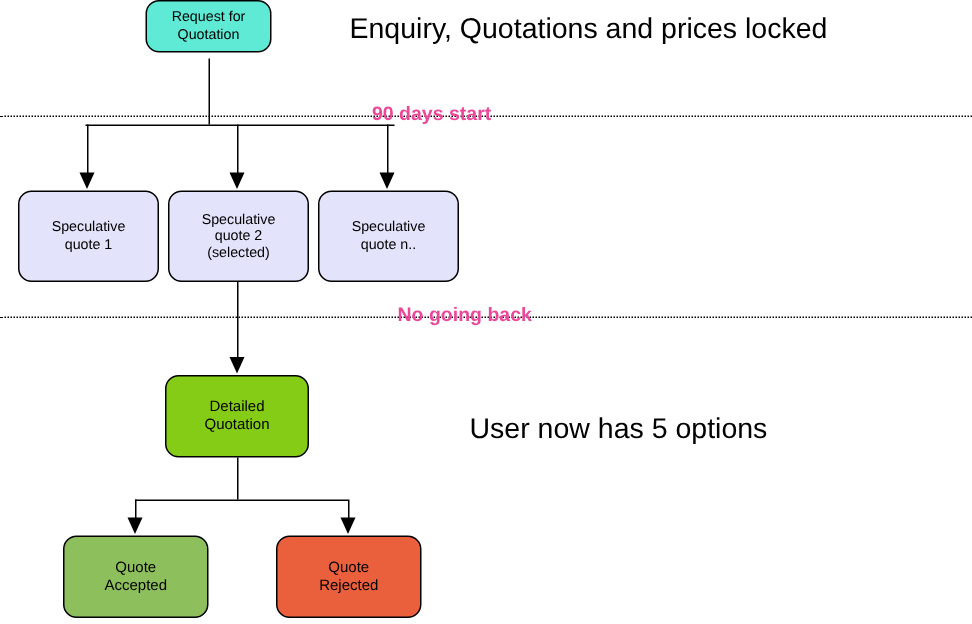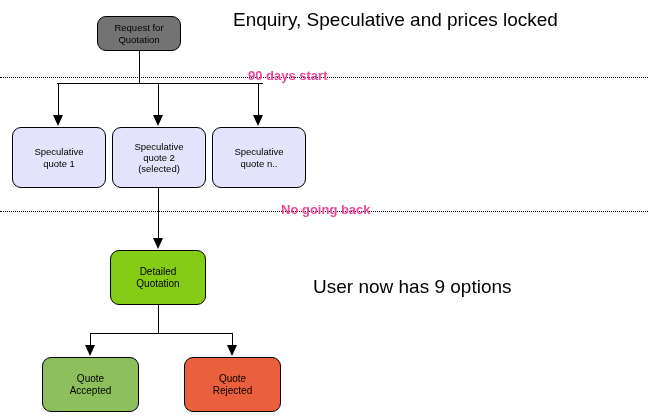--- a/index.html
+++ b/index.html
@@ -28,22 +28,22 @@
     text-align: center;
     color: #000000;
     line-height: 1.18;
     white-space: pre-line;
     z-index: 5;
   }
   .node-sm { font-size: 9.5px; }
   .node-md { font-size: 10px; }
 
   #node-rfq {
-    left: 97px; top: 16px; width: 84px; height: 35px;
-    background: #737373;
+    left: 97px; top: 0; width: 84px; height: 35px;
+    background: #5eead4;
   }
   #node-spec1 {
     left: 12px; top: 127px; width: 94px; height: 61px;
     background: #e3e3fb;
   }
   #node-spec2 {
     left: 112px; top: 127px; width: 94px; height: 61px;
     background: #e3e3fb;
   }
   #node-specn {
@@ -100,21 +100,21 @@
   .phase-label {
     position: absolute;
     font-weight: bold;
     font-size: 13px;
     color: #ec4899;
     background: transparent;
     z-index: 4;
     white-space: nowrap;
   }
   #phase-label-1 { left: 248px; top: 68px; }
-  #phase-label-2 { left: 248px; top: 202px; padding-left: 33px; }
+  #phase-label-2 { left: 232px; top: 202px; padding-left: 33px; }
 
   
   .annotation {
     position: absolute;
     font-size: 19px;
     color: #000000;
     line-height: 1.28;
     white-space: pre-line;
     z-index: 4;
   }
@@ -172,18 +172,18 @@
 
   <div class="node node-md" id="node-detailed">Detailed
 Quotation</div>
 
   <div class="node node-md" id="node-accepted">Quote
 Accepted</div>
 
   <div class="node node-md" id="node-rejected">Quote
 Rejected</div>
 
-  <div class="annotation" id="annotation-1">Enquiry, Speculative and prices locked</div>
+  <div class="annotation" id="annotation-1">Enquiry, Quotations and prices locked</div>
 
 
-  <div class="annotation" id="annotation-3">User now has 9 options</div>
+  <div class="annotation" id="annotation-3">User now has 5 options</div>
 
 </div>
 
 </body></html>

